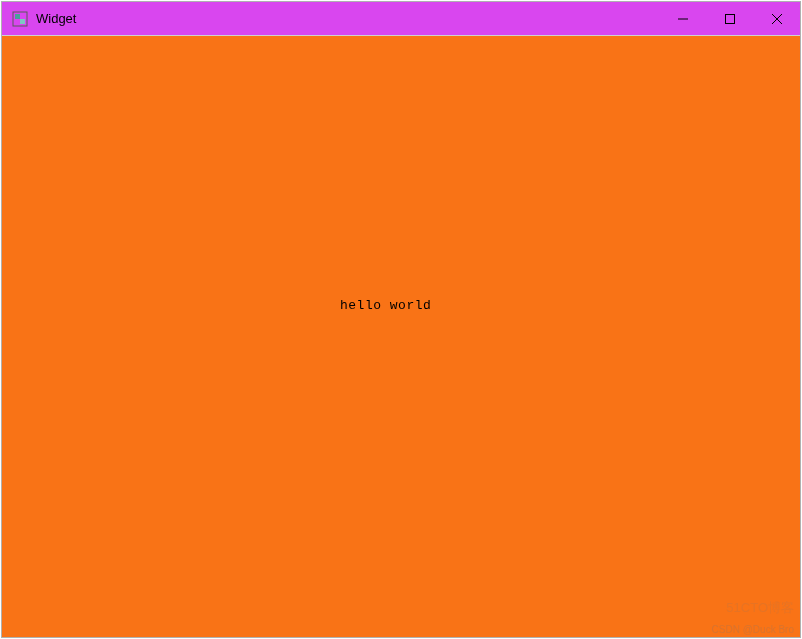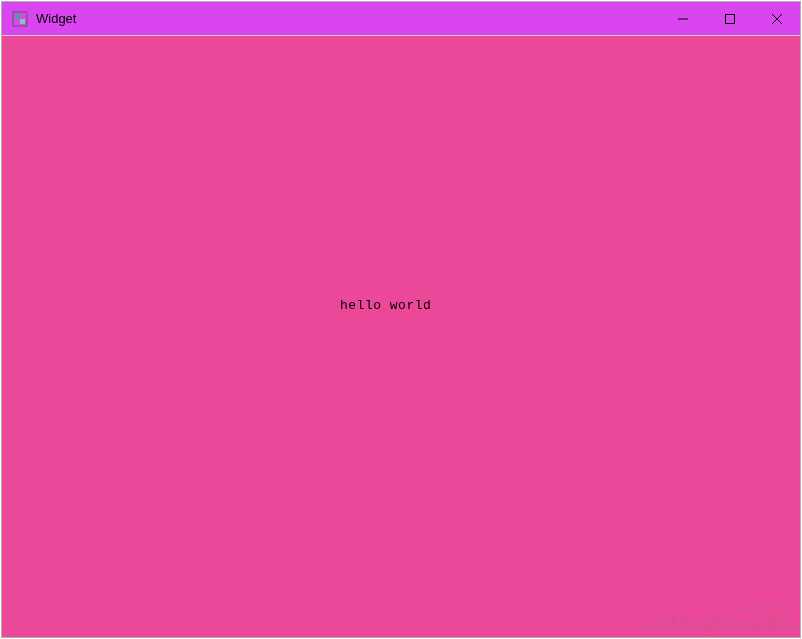--- a/index.html
+++ b/index.html
@@ -63,37 +63,37 @@
       align-items: center;
       justify-content: center;
       color: #000000;
     }
     .ctrl-btn svg {
       width: 10px;
       height: 10px;
     }
     .client-area {
       flex-grow: 1;
-      background: #ec4899;
+      background: #f97316;
       position: relative;
     }
     .label-text {
       position: absolute;
       left: 338px;
       top: 262px;
       font-family: "SimSun", "NSimSun", "Courier New", monospace;
       font-size: 13px;
       color: #000000;
       letter-spacing: 0.5px;
     }
     .watermark {
       position: absolute;
       right: 8px;
       bottom: 4px;
-      font-size: 18px;
+      font-size: 10px;
       color: rgba(120, 120, 120, 0.25);
       font-family: Arial, sans-serif;
       pointer-events: none;
       text-align: right;
     }
     .watermark2 {
       position: absolute;
       right: 8px;
       bottom: 22px;
       font-size: 13px;

